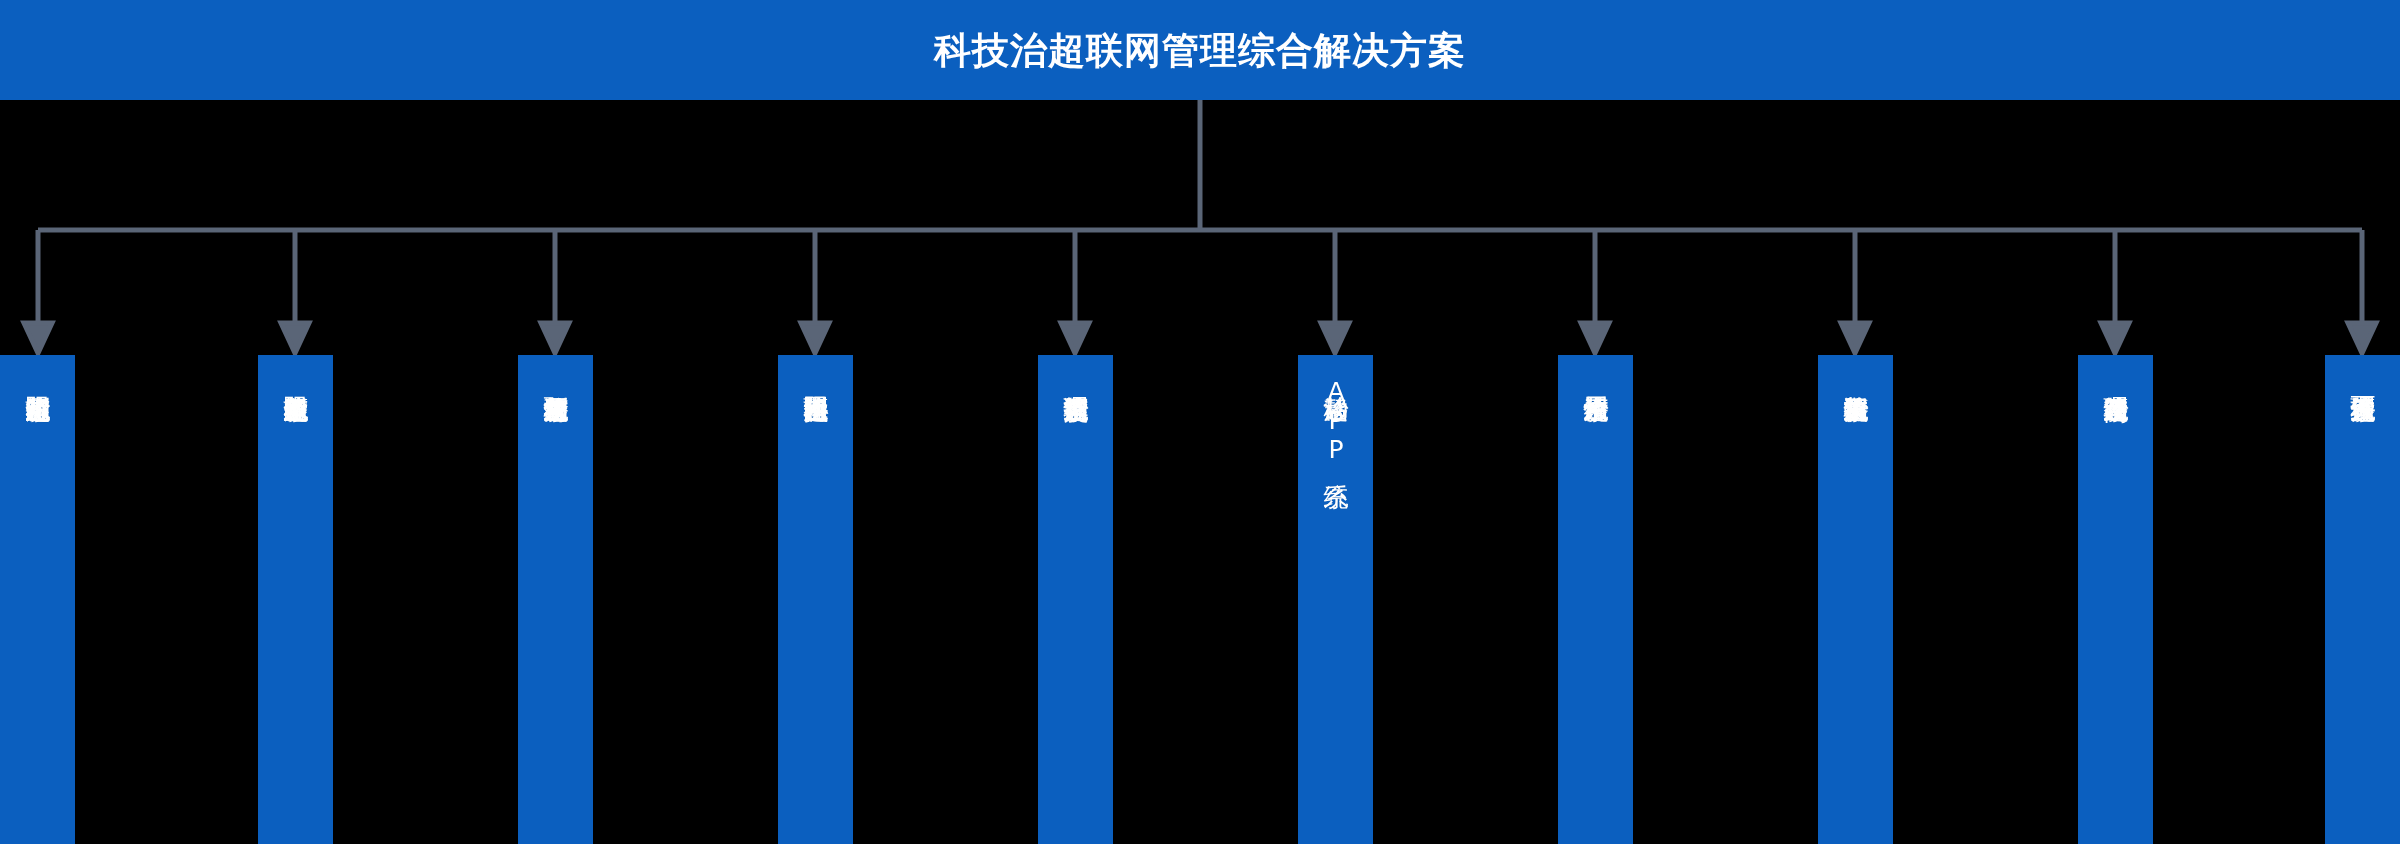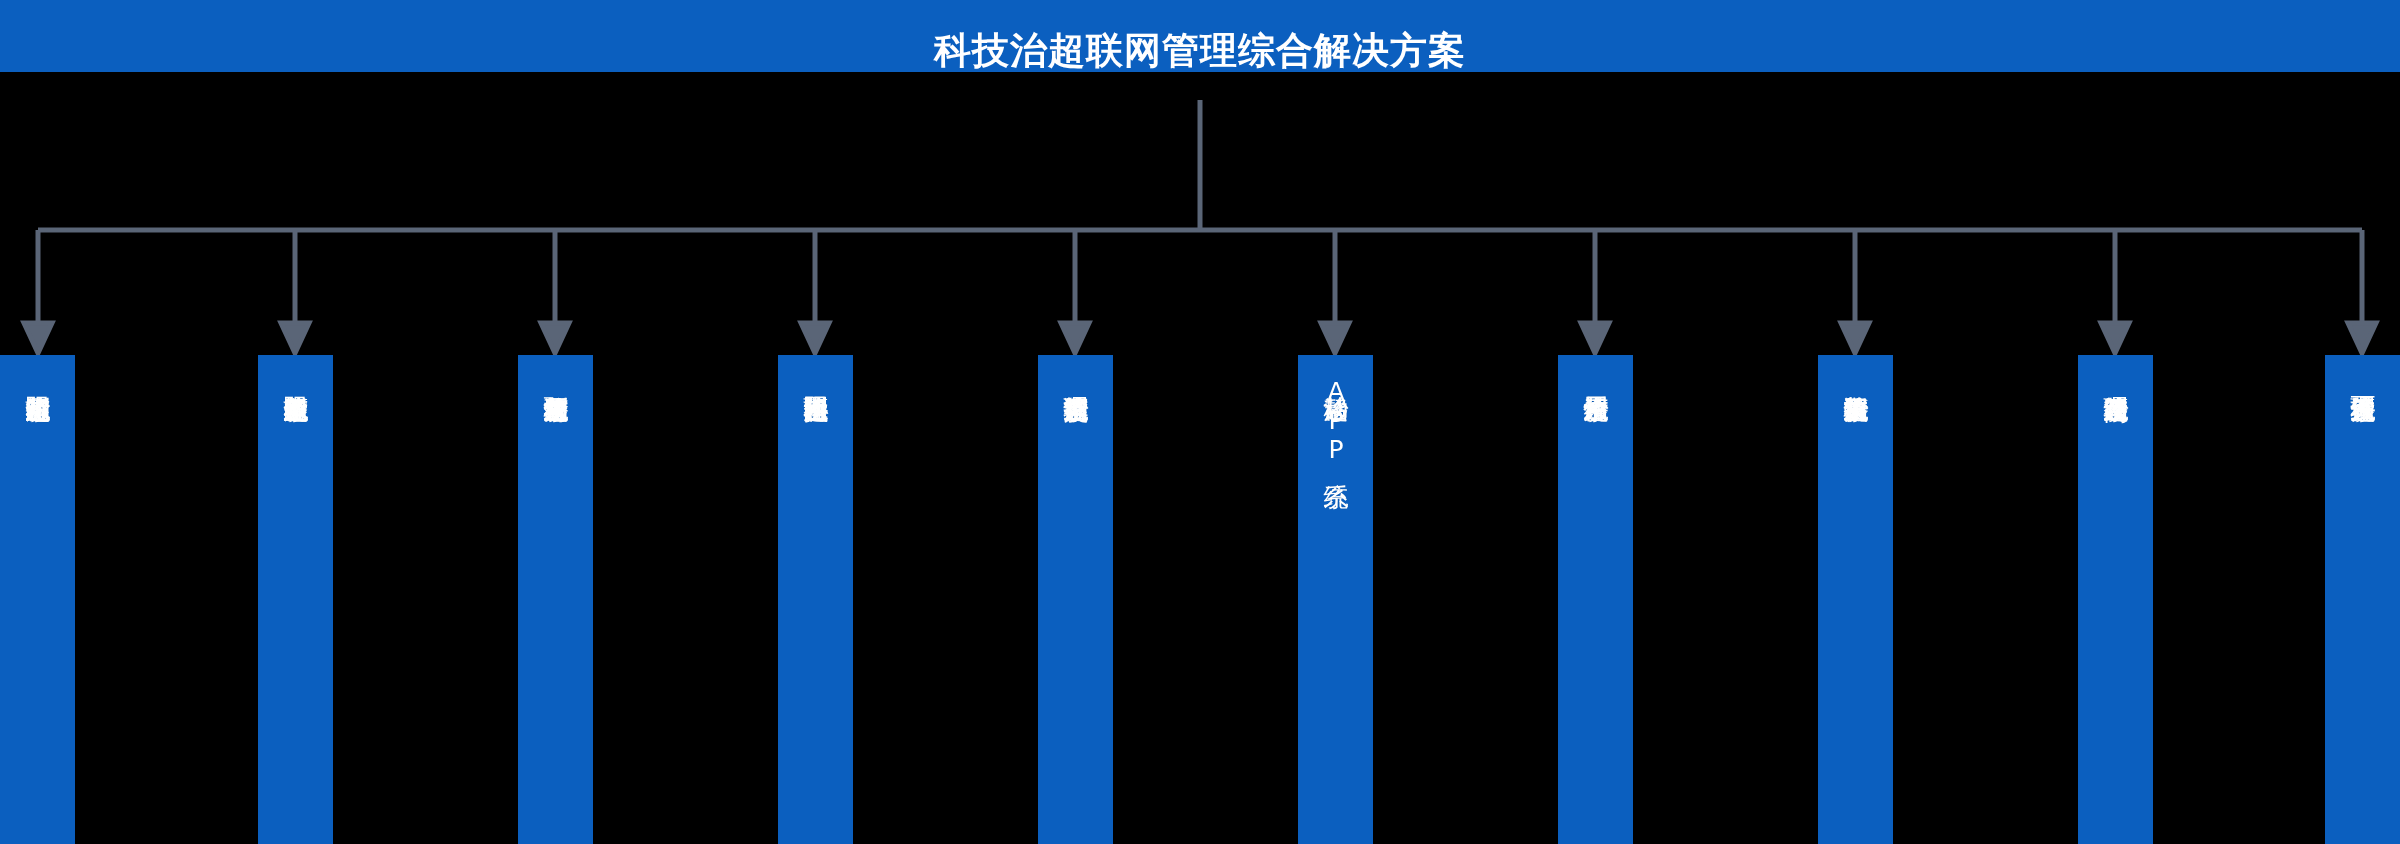--- a/index.html
+++ b/index.html
@@ -21,21 +21,21 @@
     height: 844px;
     background: #000000;
   }
 
   
   .title-bar {
     position: absolute;
     left: 0;
     top: 0;
     width: 2400px;
-    height: 72px;
+    height: 100px;
     background: #0b5fbf;
     box-sizing: border-box;
   }
   .title-text {
     position: absolute;
     left: 0;
     top: 0;
     width: 2400px;
     height: 100px;
     display: flex;

